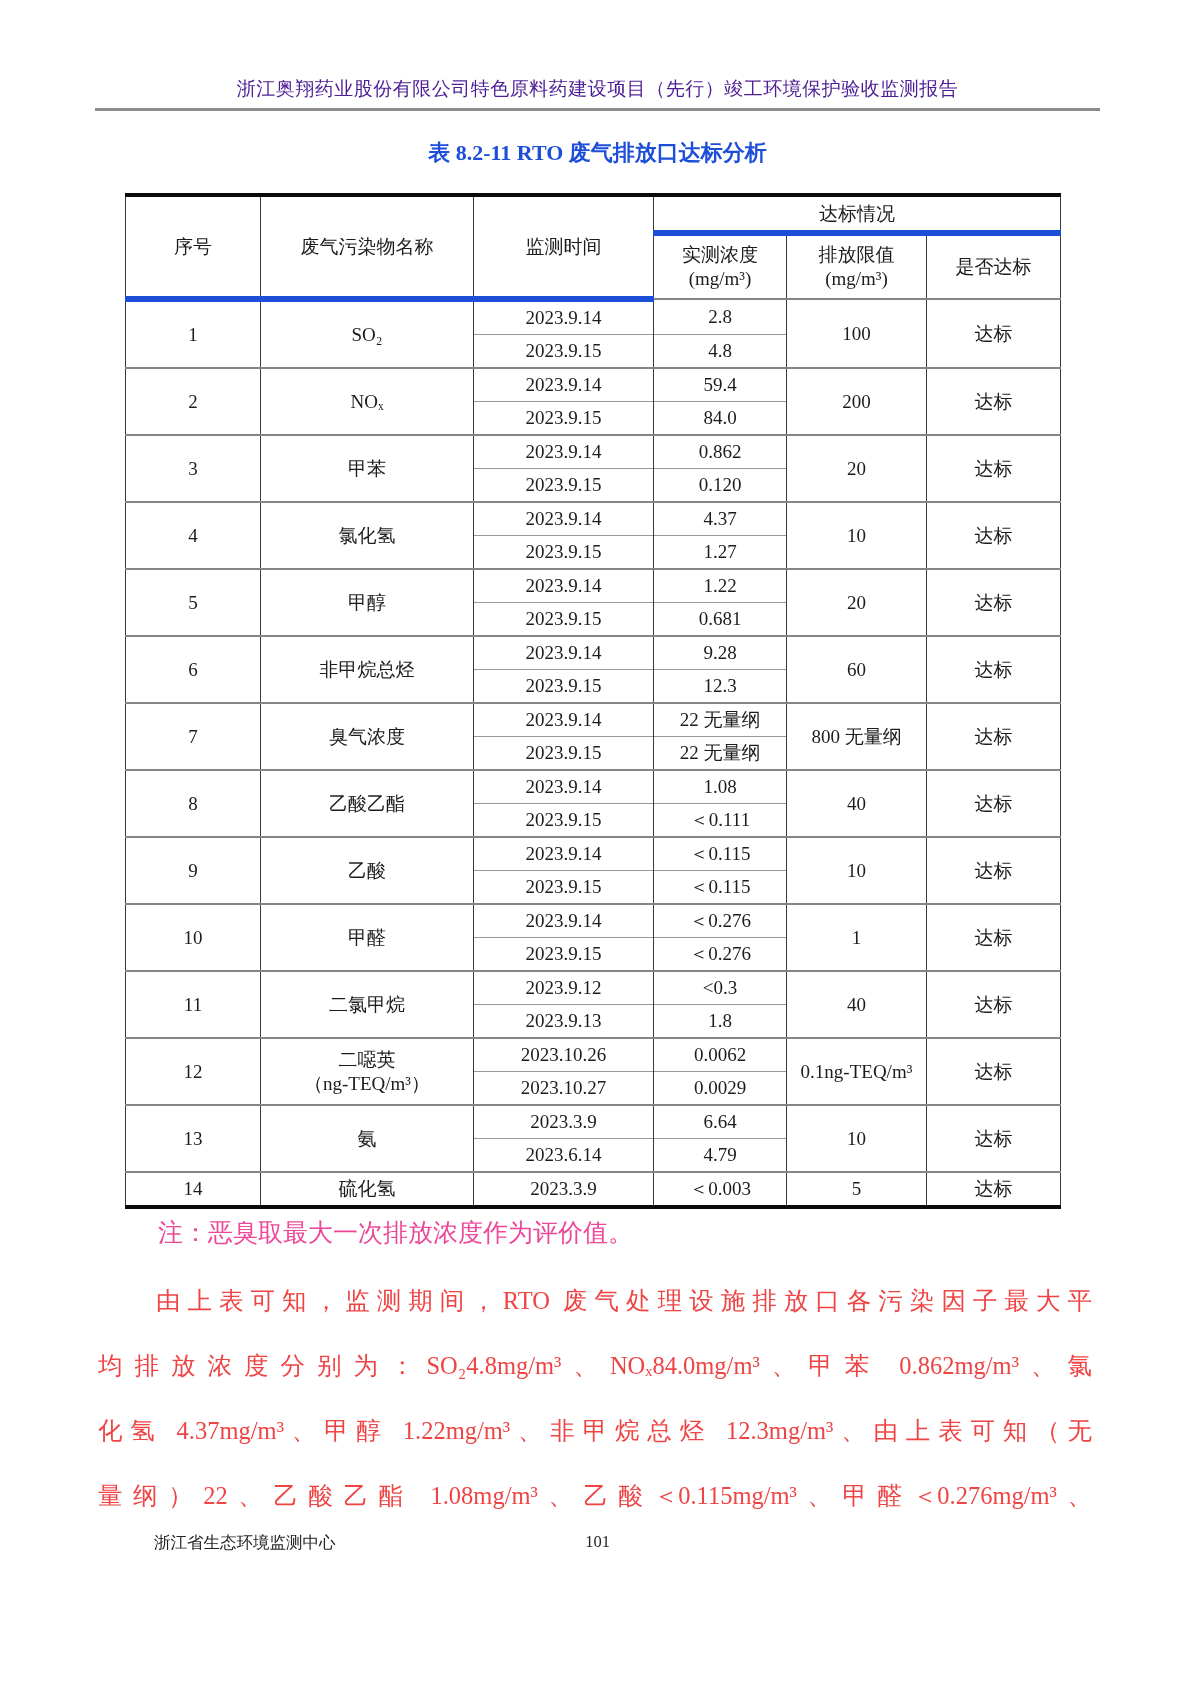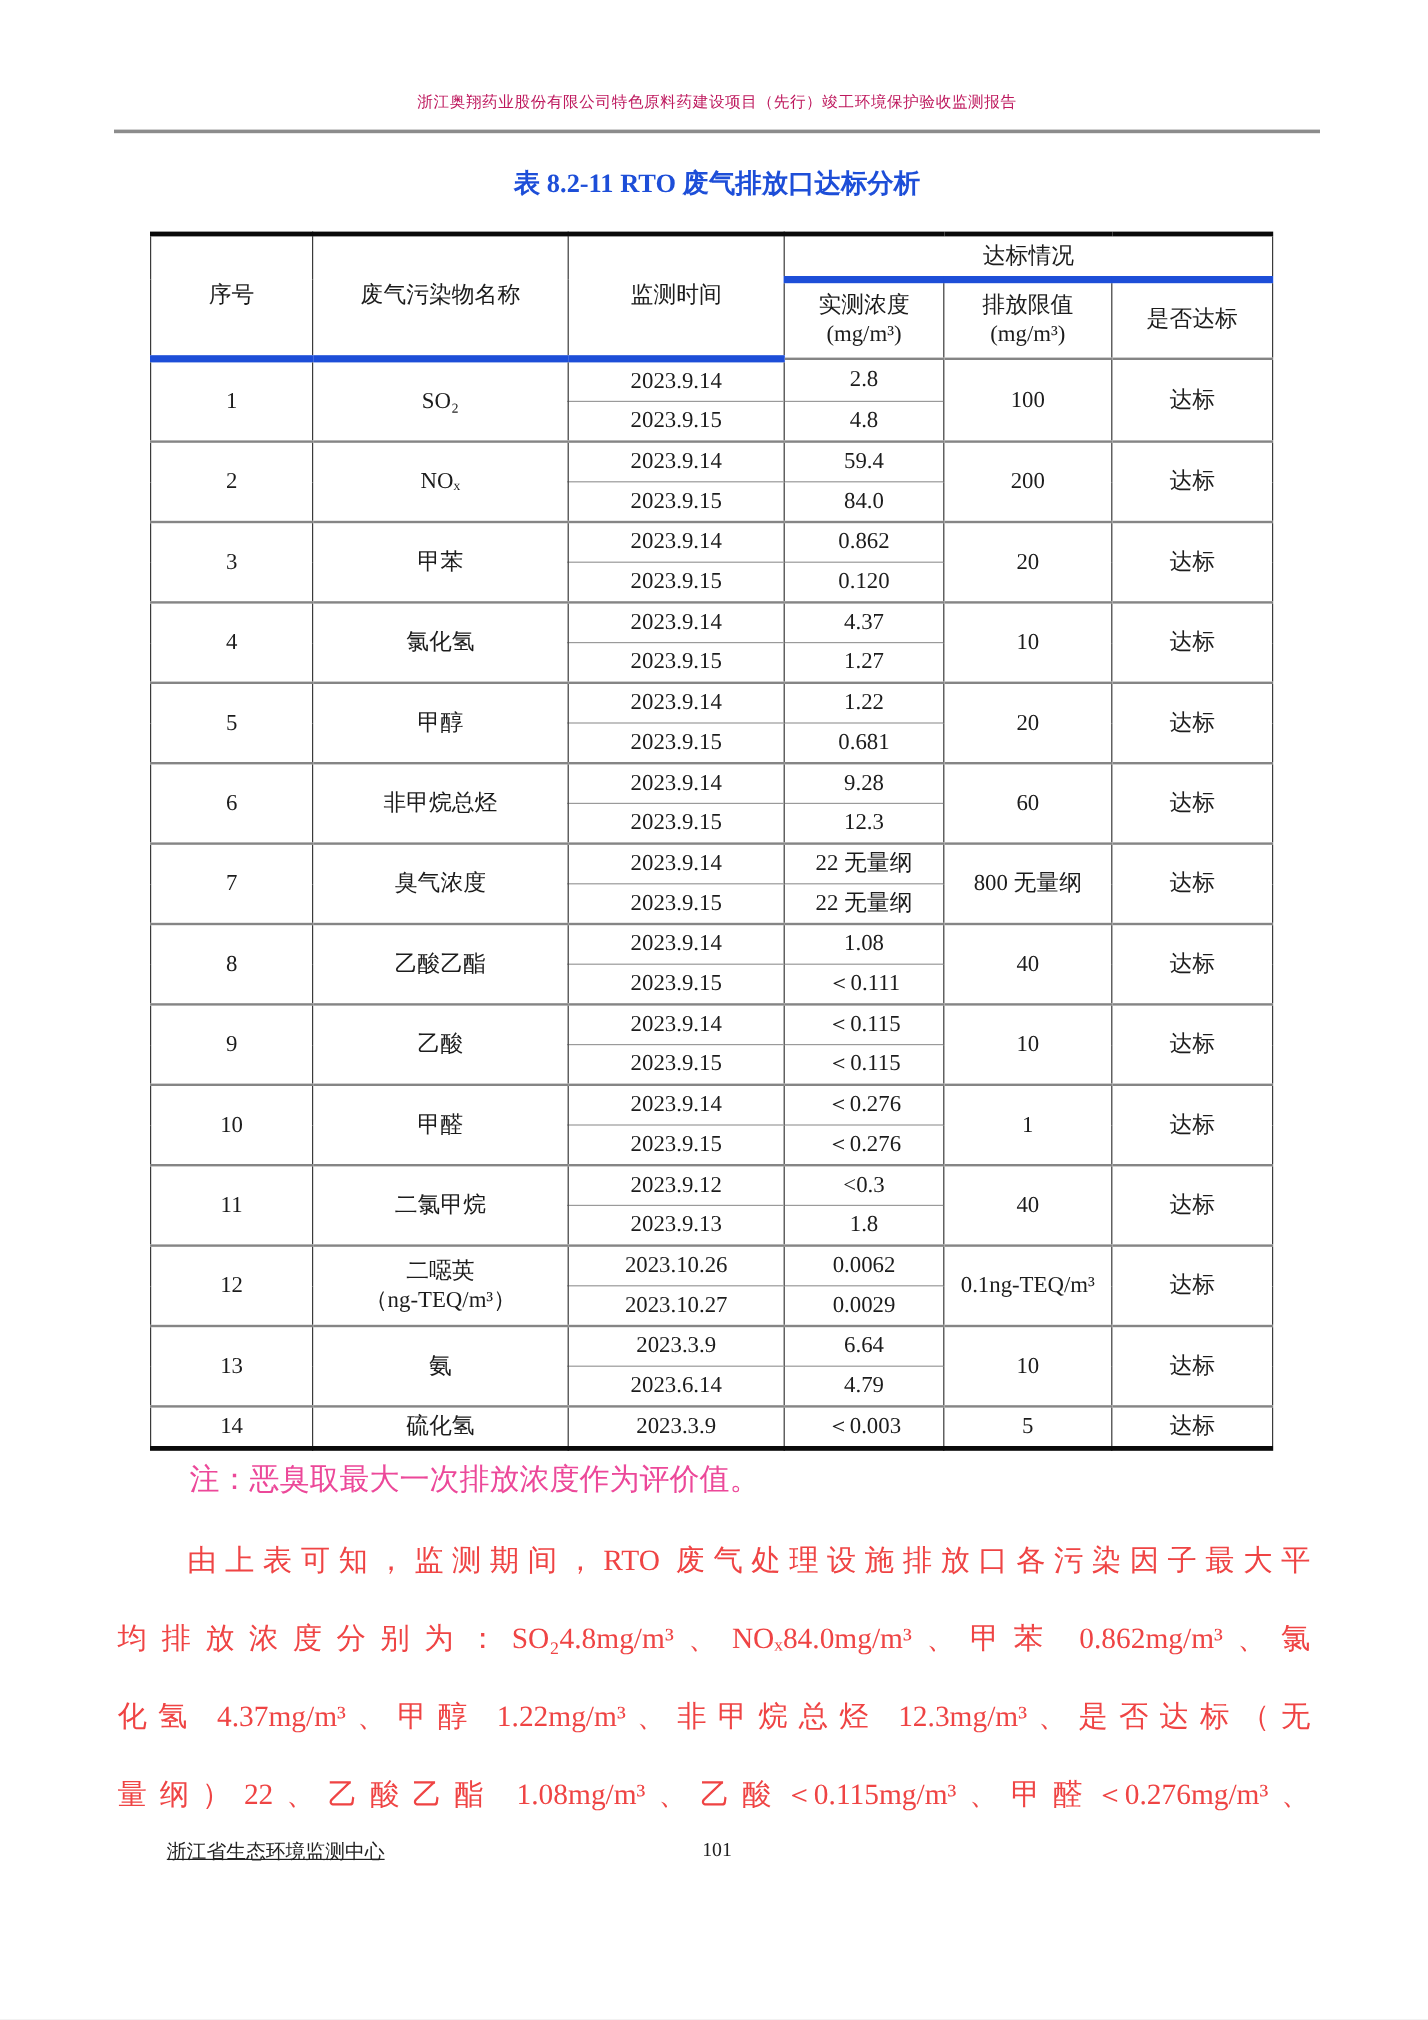--- a/index.html
+++ b/index.html
@@ -2,21 +2,21 @@
 <html><head>
 <meta charset="utf-8">
 <style>
   html,body{margin:0;padding:0;background:#e8e8e8;}
   .page{
     position:relative;width:1190px;height:1683px;background:#ffffff;margin:0 auto;
     font-family:"Liberation Serif","DejaVu Serif",serif;color:#1c1c1c;overflow:hidden;
   }
   .doc-header{
     position:absolute;top:76px;left:95px;width:1005px;text-align:center;
-    font-size:13px;color:#be185d;letter-spacing:.5px;
+    font-size:19px;color:#4c1d95;letter-spacing:.5px;
   }
   .header-rule{
     position:absolute;top:108px;left:95px;width:1005px;height:3px;background:#8c8c8c;
   }
   .table-title{
     position:absolute;top:138px;left:95px;width:1005px;text-align:center;
     font-size:22px;font-weight:bold;color:#1d4ed8;
   }
   .rto-table{
     position:absolute;top:193px;left:125px;width:935px;
@@ -45,21 +45,21 @@
     font-size:24.5px;color:#ef4444;
   }
   .body-paragraph .pline{
     height:65px;line-height:65px;text-align:justify;text-align-last:justify;
     white-space:nowrap;overflow:visible;
   }
   .body-paragraph .pline.first{text-indent:58px;}
   .doc-footer{
     position:absolute;top:1532px;left:95px;width:1005px;height:24px;font-size:16.5px;color:#222;
   }
-  .footer-org{position:absolute;left:44px;top:0;text-decoration:underline;}
+  .footer-org{position:absolute;left:59px;top:0;}
   .footer-page{position:absolute;left:0;width:100%;text-align:center;top:0;}
 </style>
 </head>
 <body>
 
 <div class="page">
 
   <div class="doc-header">浙江奥翔药业股份有限公司特色原料药建设项目（先行）竣工环境保护验收监测报告</div>
   <div class="header-rule"></div>
 
@@ -267,21 +267,21 @@
         <td>达标</td>
       </tr>
     </tbody>
   </table>
 
   <div class="table-note">注：恶臭取最大一次排放浓度作为评价值。</div>
 
   <div class="body-paragraph">
     <div class="pline first">由上表可知，监测期间，RTO 废气处理设施排放口各污染因子最大平</div>
     <div class="pline">均排放浓度分别为：SO₂4.8mg/m³、NOₓ84.0mg/m³、甲苯 0.862mg/m³、氯</div>
-    <div class="pline">化氢 4.37mg/m³、甲醇 1.22mg/m³、非甲烷总烃 12.3mg/m³、是否达标（无</div>
+    <div class="pline">化氢 4.37mg/m³、甲醇 1.22mg/m³、非甲烷总烃 12.3mg/m³、由上表可知（无</div>
     <div class="pline">量纲）22、乙酸乙酯 1.08mg/m³、乙酸＜0.115mg/m³、甲醛＜0.276mg/m³、</div>
   </div>
 
   <div class="doc-footer">
     <span class="footer-page">101</span>
     <span class="footer-org">浙江省生态环境监测中心</span>
   </div>
 
 </div>
 

